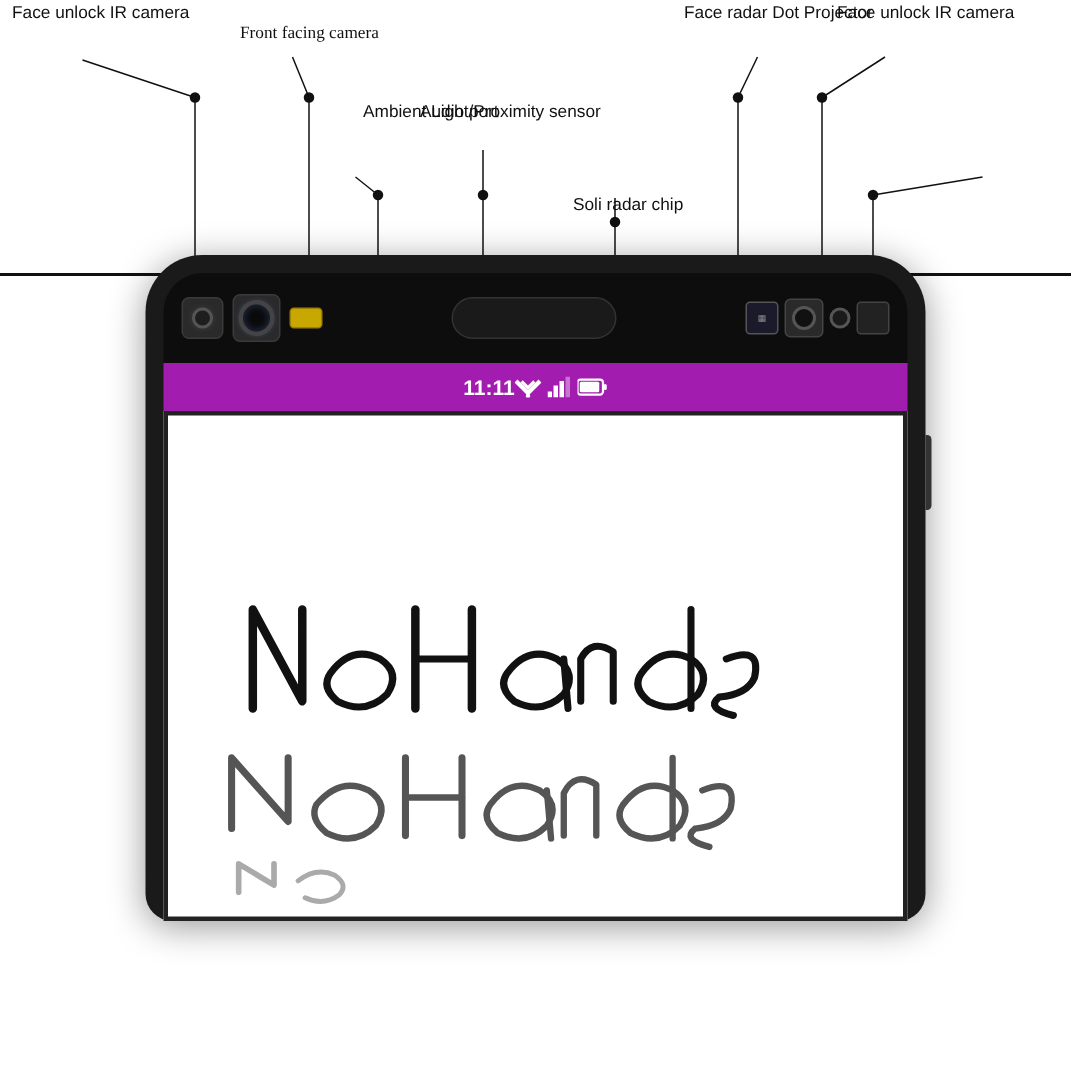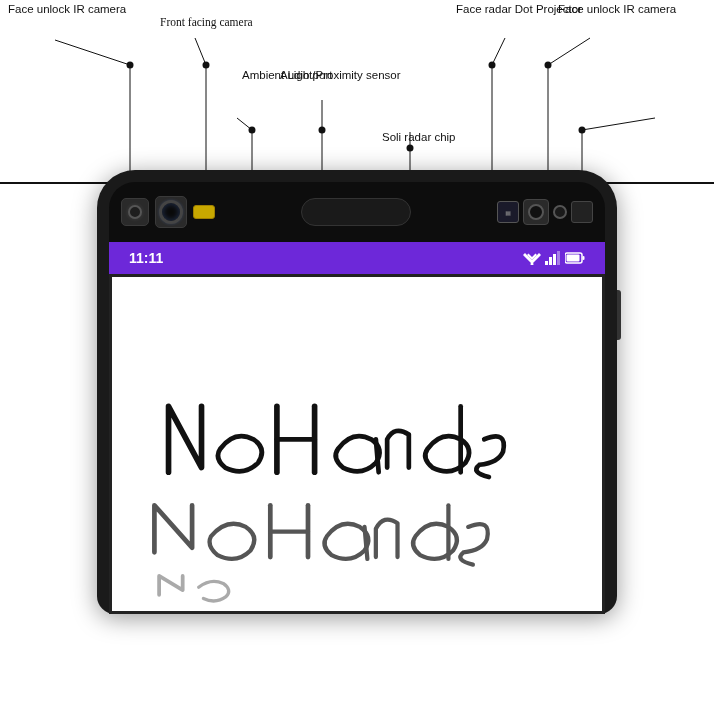--- a/index.html
+++ b/index.html
@@ -163,25 +163,25 @@
     .sensor-flood {
       width: 22px;
       height: 22px;
       background: #222;
       border-radius: 3px;
       border: 1.5px solid #444;
     }
 
     
     .status-bar {
-      background: #6d28d9;
+      background: #a21caf;
       height: 32px;
       display: flex;
       align-items: center;
-      justify-content: space-between;
+      justify-content: center;
       padding: 0 20px;
       color: #fff;
     }
 
     .status-time {
       font-size: 14px;
       font-weight: bold;
     }
 
     .status-icons {

